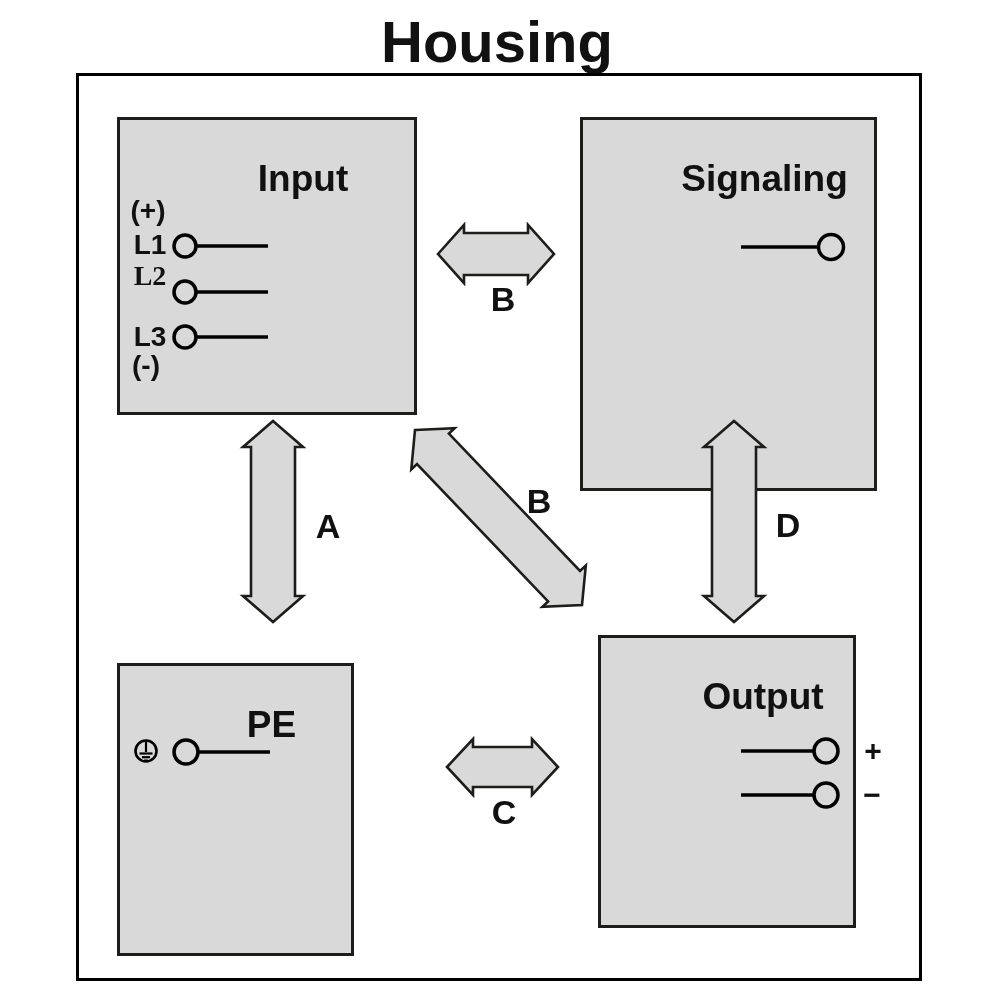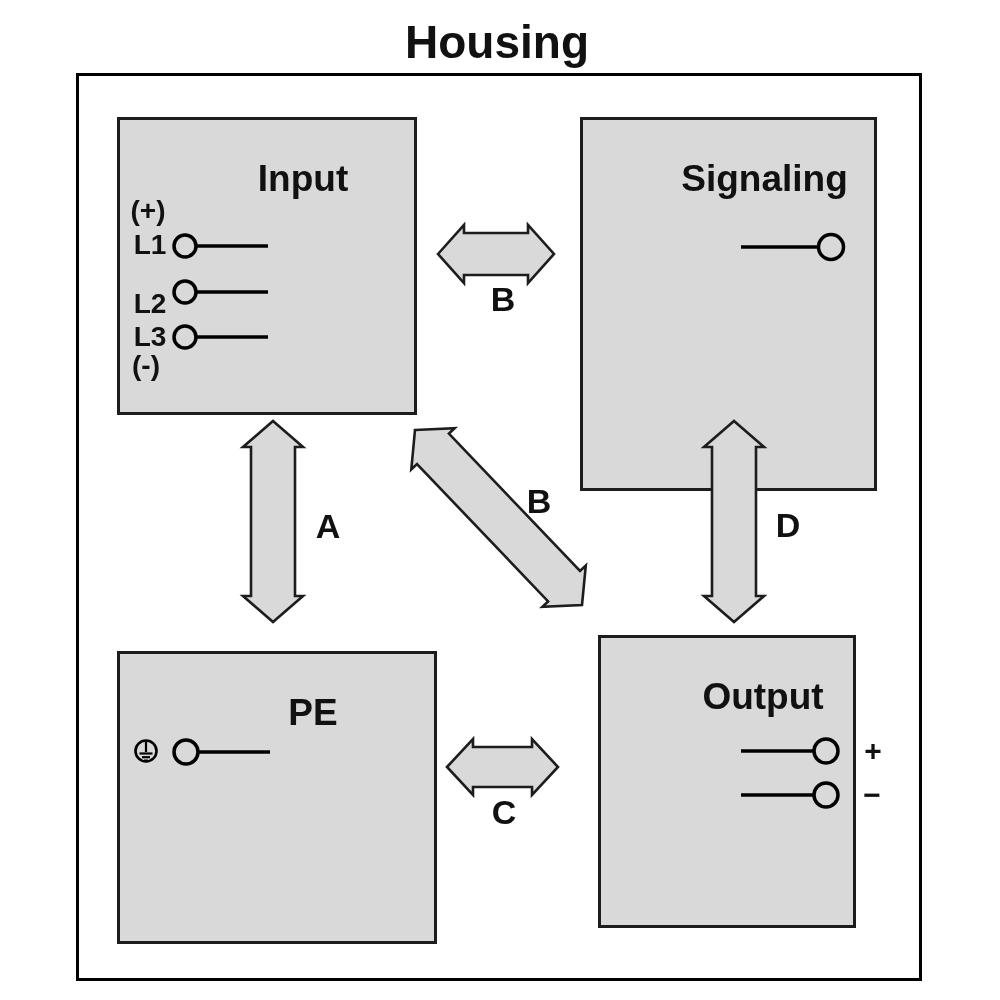--- a/index.html
+++ b/index.html
@@ -16,35 +16,35 @@
   body{
     width:1000px;height:1000px;
     font-family:"Liberation Sans", sans-serif;
     color:var(--text);
     position:relative;
     overflow:hidden;
   }
   .page{position:absolute;left:0;top:0;width:1000px;height:1000px;background:var(--background);}
   .diagram-title{
     position:absolute;left:497px;top:42px;transform:translate(-50%,-50%);
-    font-size:46px;font-weight:700;line-height:1;white-space:nowrap;
+    font-size:58px;font-weight:700;line-height:1;white-space:nowrap;
   }
   .housing{
     position:absolute;left:76px;top:73px;width:846px;height:908px;
     border:3px solid var(--outline);
     background:var(--background);
   }
   .box{
     position:absolute;
     background:var(--box-fill);
     border:3px solid var(--box-border);
   }
   #box-input{left:38px;top:41px;width:300px;height:298px;}
   #box-signaling{left:501px;top:41px;width:297px;height:374px;}
-  #box-pe{left:38px;top:575px;width:320px;height:293px;}
+  #box-pe{left:38px;top:587px;width:237px;height:293px;}
   #box-output{left:519px;top:559px;width:258px;height:293px;padding-left:20px;}
   .box-title{
     position:absolute;left:50%;top:58px;transform:translate(-50%,-50%);
     font-size:37px;font-weight:700;line-height:1;white-space:nowrap;margin-left:36px;
   }
   .term-label{
     position:absolute;transform:translate(-50%,-50%);
     font-size:28px;font-weight:700;line-height:1;white-space:nowrap;
   }
   .out-label{font-size:30px;}
@@ -73,21 +73,21 @@
 <div class="page">
 
   <div class="diagram-title">Housing</div>
 
   <div class="housing">
 
     <div class="box" id="box-input">
       <span class="box-title">Input</span>
       <span class="term-label" style="left:28px;top:91px;">(+)</span>
       <span class="term-label" style="left:30px;top:125px;">L1</span>
-      <span class="term-label" style="left:30px;top:184px;">L2</span>
+      <span class="term-label" style="left:30px;top:156px;font-family:Liberation Serif, serif;">L2</span>
       <span class="term-label" style="left:30px;top:217px;">L3</span>
       <span class="term-label" style="left:26px;top:246px;">(-)</span>
     </div>
 
     <div class="box" id="box-signaling">
       <span class="box-title">Signaling</span>
     </div>
 
     <div class="box" id="box-pe">
       <span class="box-title">PE</span>

